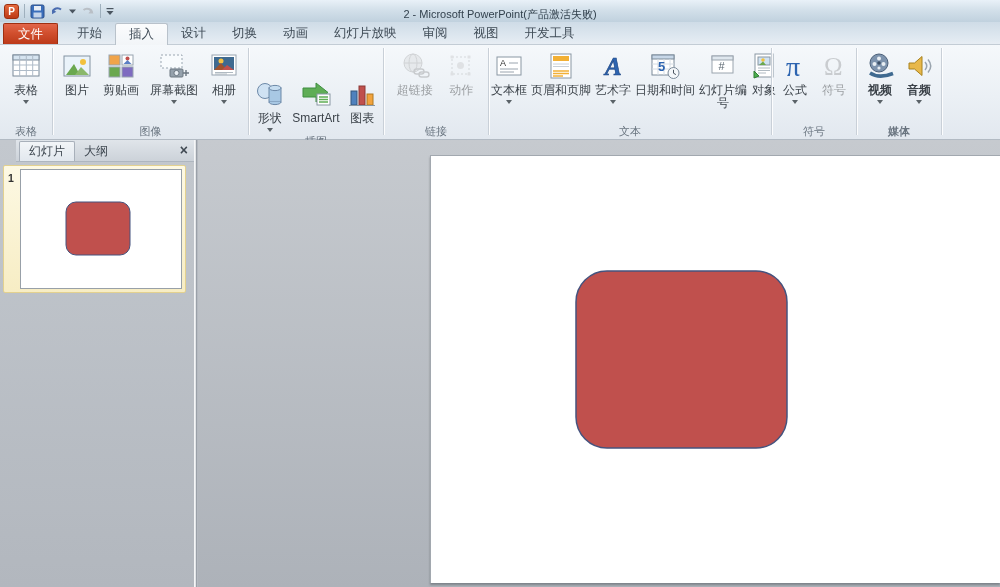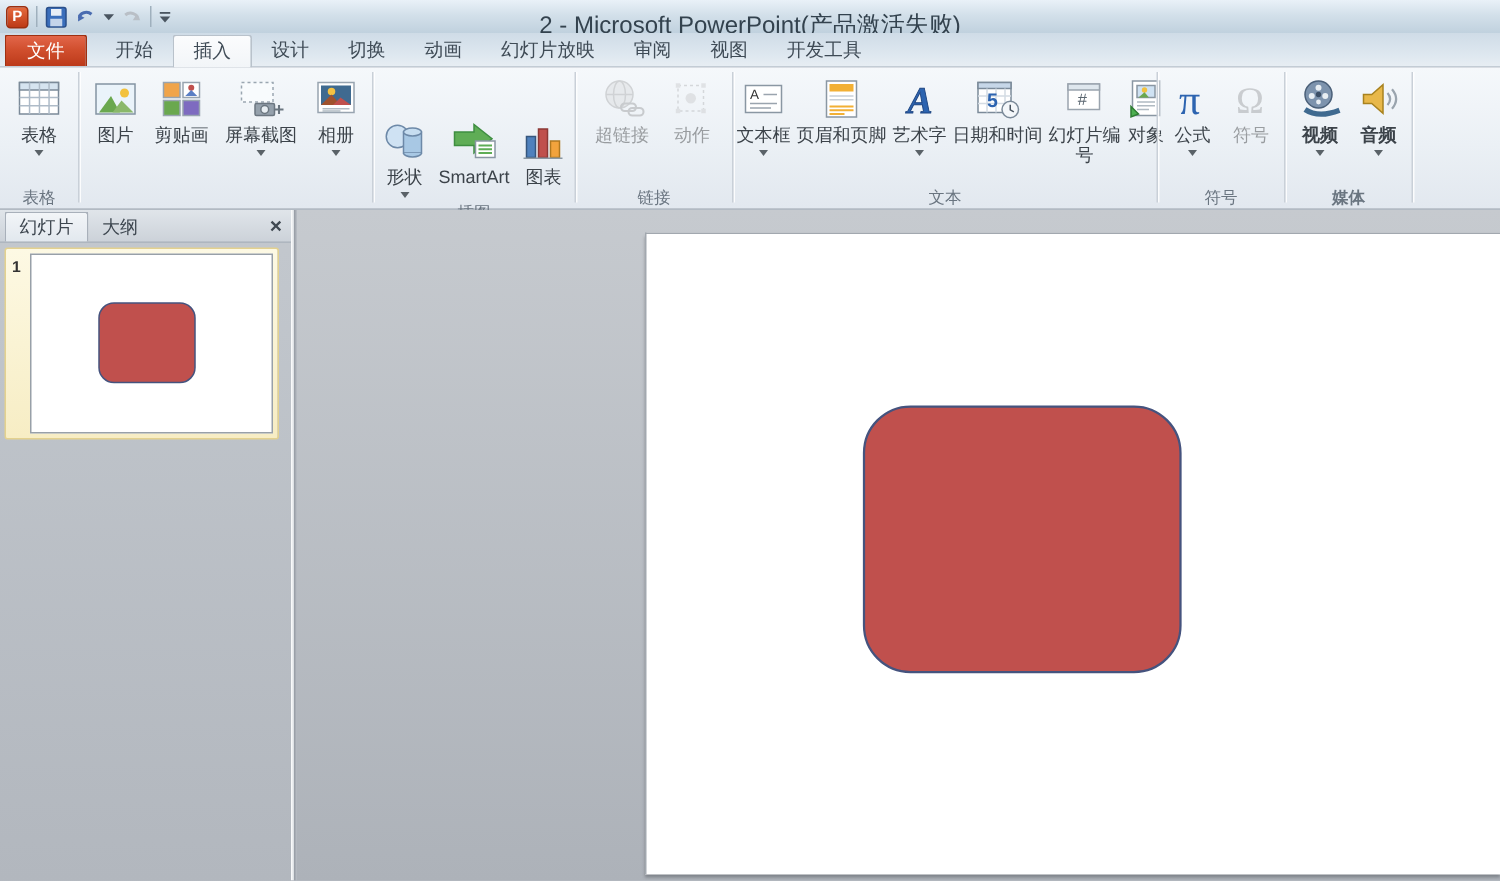--- a/index.html
+++ b/index.html
@@ -10,21 +10,21 @@
   
   .titlebar { position:absolute; left:0; top:0; width:1000px; height:22px;
     background:linear-gradient(180deg,#e9f1f8 0%,#d3e0ea 45%,#c0d1de 100%); }
   .qat { position:absolute; left:4px; top:2px; display:flex; align-items:center; gap:4px; height:18px; }
   .qat-sep { width:1px; height:14px; background:#9fb0bd; margin:0 1px; }
   .app-icon { width:15px; height:15px; border-radius:3px;
     background:linear-gradient(180deg,#e56a3e,#bd3a17); color:#fff; font-size:10px; font-weight:bold;
     display:flex; align-items:center; justify-content:center; border:1px solid #9c2f10; }
   .qat-btn { display:flex; align-items:center; }
   .title-text { position:absolute; left:0; right:0; top:7px; text-align:center;
-    font-size:16px; color:#33424e; }
+    font-size:11px; color:#33424e; }
 
   
   .tabrow { position:absolute; left:0; top:22px; width:1000px; height:23px;
     background:linear-gradient(180deg,#cfdce7,#dfe8f0 70%,#e7edf3);
     border-bottom:1px solid #c3ccd5; display:flex; align-items:flex-end; }
   .file-tab { margin:0 6px 0 3px; height:21px; padding:4px 14px; display:flex; align-items:center;
     background:linear-gradient(180deg,#e2664a 0%,#d14f2e 45%,#bc3a1a 100%);
     border:1px solid #9e3012; border-bottom:none; border-radius:2px 2px 0 0;
     color:#fff; font-size:12.5px; }
   .tab { height:21px; padding:4px 13px; display:flex; align-items:center;
@@ -53,21 +53,21 @@
     border-left:3.5px solid transparent; border-right:3.5px solid transparent;
     border-top:4px solid #5a6268; }
   .rbtn.disabled { opacity:.48; filter:grayscale(.7); }
 
   
   .main { position:absolute; left:0; top:140px; width:1000px; height:447px; }
   .left-pane { position:absolute; left:0; top:0; width:194px; height:447px;
     background:linear-gradient(180deg,#c3c8ce,#b2b7be); }
   .pane-tabbar { position:relative; height:22px;
     background:linear-gradient(180deg,#e0e5ea,#ccd2d9);
-    border-bottom:1px solid #aeb6bf; display:flex; align-items:flex-end; }
+    border-bottom:1px solid #aeb6bf; display:flex; align-items:flex-end;margin-left:16px; }
   .pane-tab { height:20px; margin-top:2px; padding:0 9px; display:flex; align-items:center;
     font-size:12px; color:#3e4750; }
   .pane-tab.active { background:linear-gradient(180deg,#f2f5f8,#e2e8ee);
     border:1px solid #a8b0ba; border-bottom:none; border-radius:2px 2px 0 0; margin-left:3px; }
   .pane-close { position:absolute; right:6px; top:3px; font-size:14px; line-height:14px;
     color:#414a53; font-weight:bold; cursor:default; }
   .thumb-sel { position:absolute; left:3px; top:25px; width:183px; height:128px;
     background:linear-gradient(180deg,#fefaе8,#fdf6d9 40%,#f6ecc2);
     background:linear-gradient(180deg,#fdf9e4,#f7edc4);
     border:1px solid #e3d18f; border-radius:2px; }
@@ -206,20 +206,21 @@
               <circle cx="12" cy="9" r="2.5" fill="#f5c242"></circle>
               <polygon points="5,18 12,11 18,18" fill="#a0522d"></polygon>
               <polygon points="13,18 18,13 25,18" fill="#c0504d"></polygon>
               <path d="M6 20.5h18 M6 22h12" stroke="#b0bac2"></path>
             </svg>
           </span>
           <span class="lbl">相册</span>
           <span class="dd-arrow"></span>
         </div>
       </div>
+      <div class="glabel">图像</div>
     </div>
     <div class="rsep"></div>
 
     <div class="rgroup g2">
       <div class="btns">
         <div class="rbtn">
           <span class="icon">
             <svg width="30" height="28" viewBox="0 0 30 28">
               <circle cx="10" cy="11" r="7.5" fill="#cfe2f3" stroke="#6d89a8"></circle>
               <rect x="14" y="8" width="12" height="14" fill="#a8c8e4" stroke="#6d89a8"></rect>

